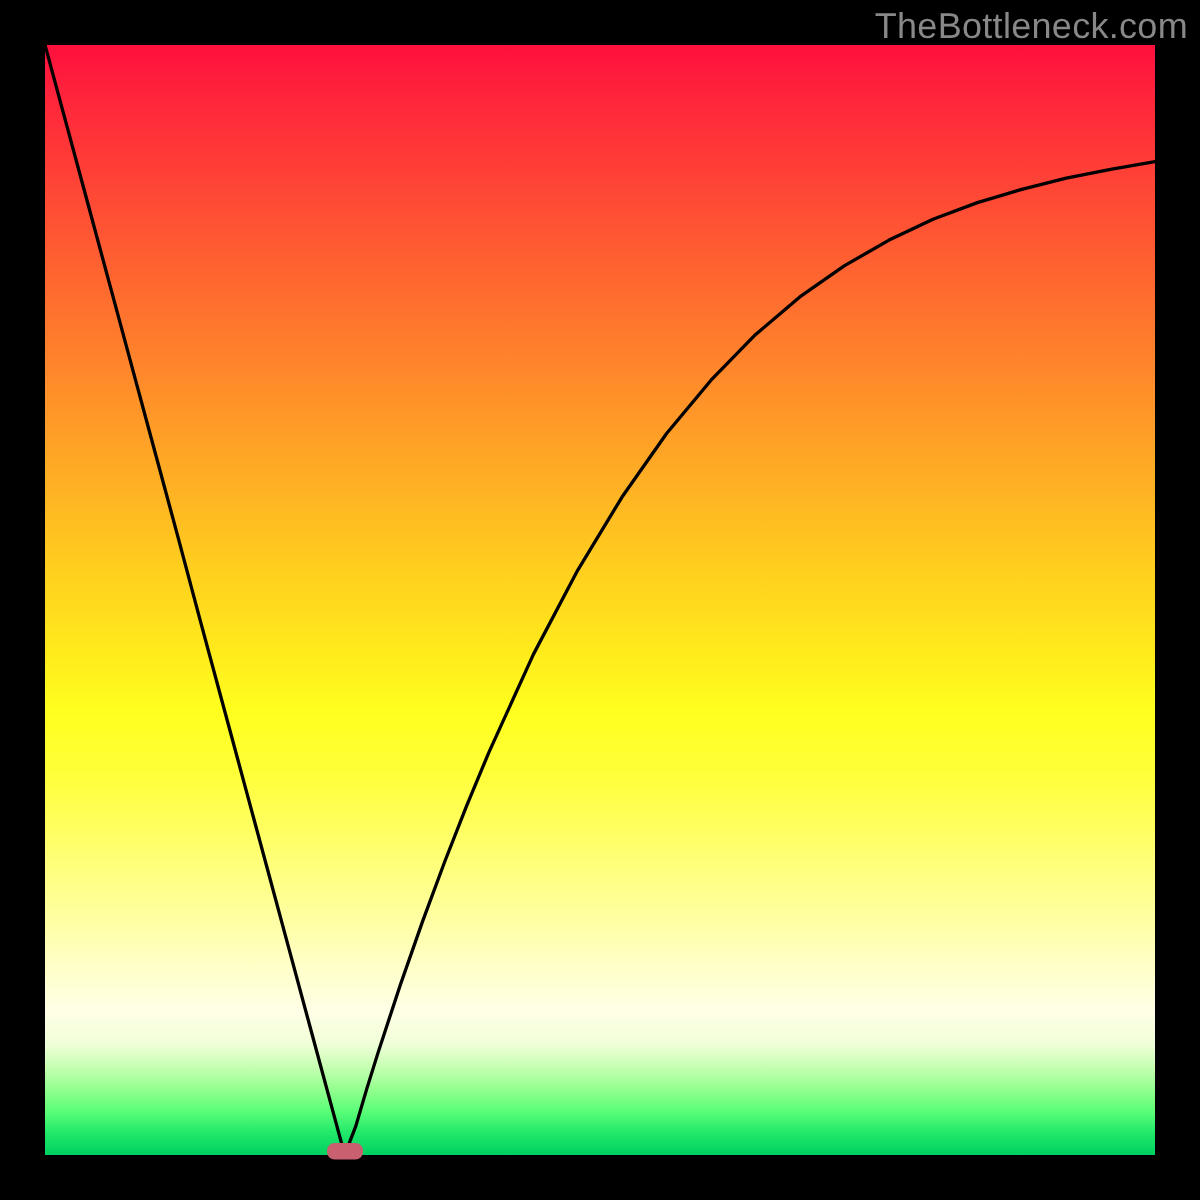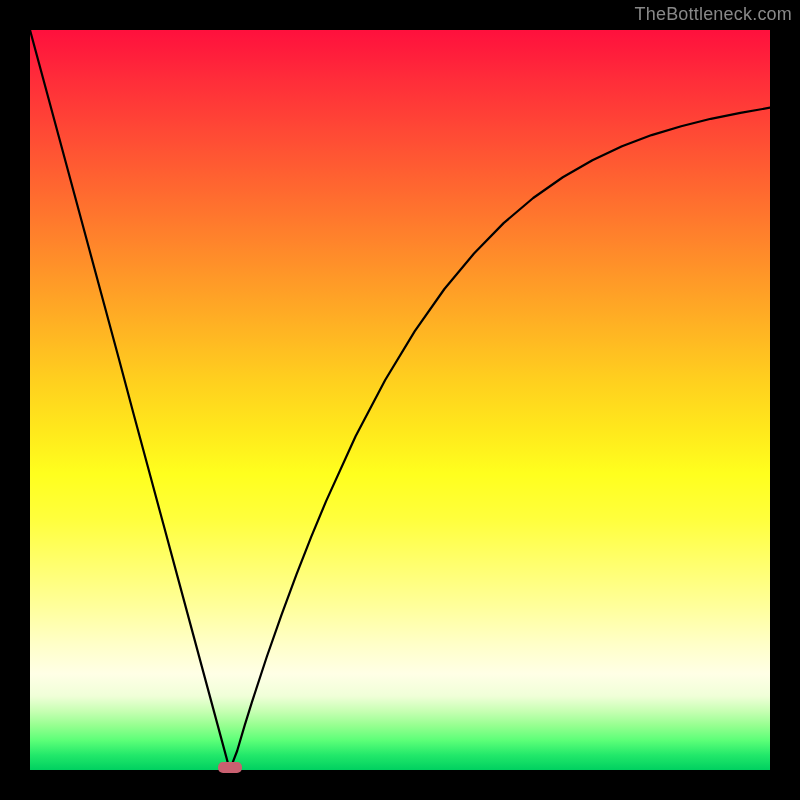--- a/index.html
+++ b/index.html
@@ -59,21 +59,21 @@
     width: 24px;
     height: 11px;
     background: #c96070;
     border-radius: 5px;
   }
   .watermark {
     position: absolute;
     top: 4px;
     right: 8px;
     color: #888;
-    font-size: 18px;
+    font-size: 24px;
     font-weight: 500;
     letter-spacing: 0.2px;
   }
 </style>
 </head>
 <body>
 
 <div class="chart-container">
   <div class="plot-area">
     <svg class="curve-svg" viewBox="0 0 740 740" preserveAspectRatio="none">

